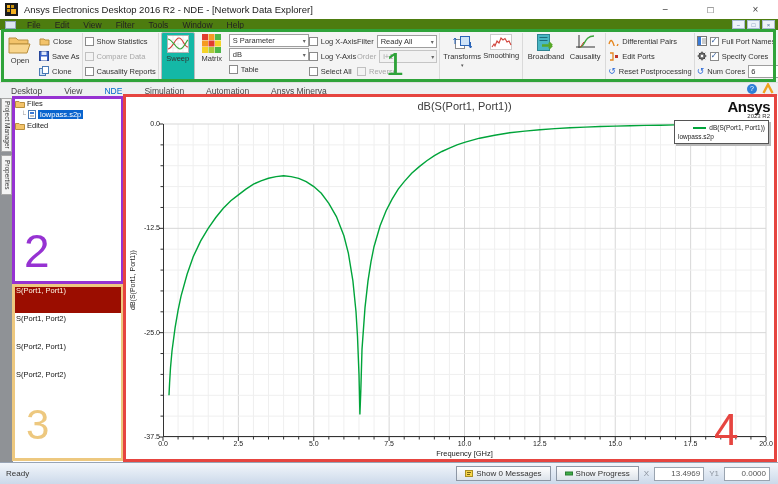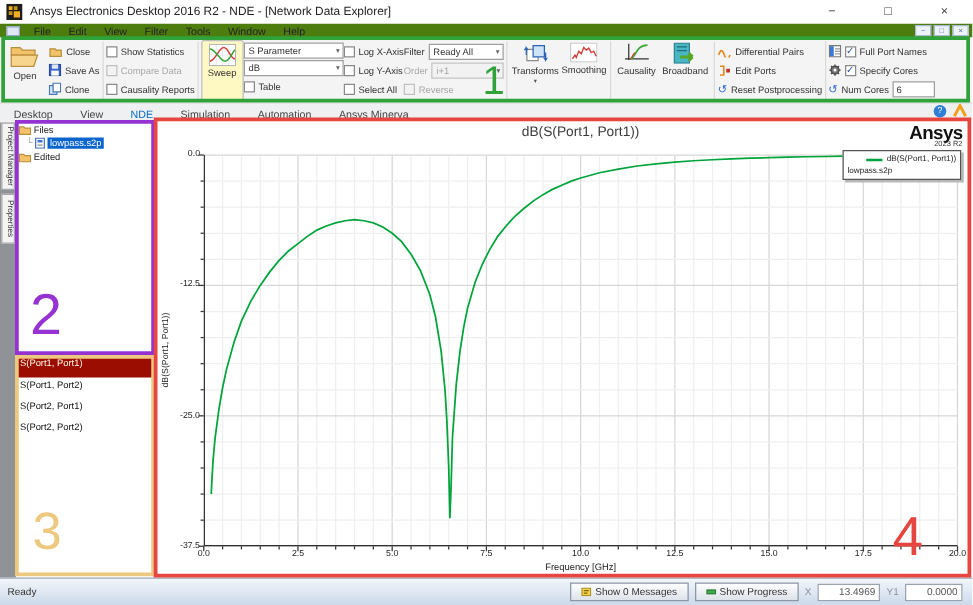--- a/index.html
+++ b/index.html
@@ -22,21 +22,21 @@
   
   .ribbon{position:absolute;left:0;top:30px;width:778px;height:52px;background:#f4f4f4;
     display:flex;align-items:stretch;padding:2px 2px 1px 3px;box-sizing:border-box;font-size:7.5px;color:#333;}
   .rsep{width:1px;background:#dadada;margin:1px 2px;flex:0 0 auto;}
   .rgroup{display:flex;align-items:flex-start;gap:2px;flex:0 0 auto;}
   .rcol{display:flex;flex-direction:column;justify-content:flex-start;gap:1px;padding-top:2px;}
   .rrow{height:14px;display:flex;align-items:center;gap:3px;white-space:nowrap;}
   .bigbtn{width:34px;display:flex;flex-direction:column;align-items:center;gap:1px;padding-top:2px;
     border-radius:2px;flex:0 0 auto;}
   .bigbtn .biglabel{font-size:7.5px;text-align:center;white-space:nowrap;}
-  .bigbtn.selected{background:#fef9c3;border:1px solid #bcbcbc;box-sizing:border-box;}
+  .bigbtn.selected{background:#14b8a6;border:1px solid #bcbcbc;box-sizing:border-box;}
   .cb{width:9px;height:9px;background:#fff;border:1px solid #8a8a8a;box-sizing:border-box;flex:0 0 auto;
     display:flex;align-items:center;justify-content:center;font-size:8px;color:#2b579a;line-height:1;}
   .cb .cbmark{display:none;}
   .cb.checked .cbmark{display:block;}
   .cb.disabled{background:#f3f3f3;border-color:#c0c0c0;}
   .dim{color:#a8a8a8;}
   .ddl{background:#fff;border:1px solid #9e9e9e;box-sizing:border-box;height:13px;display:flex;
     align-items:center;padding:0 2px 0 3px;white-space:nowrap;}
   .ddl .arrow{margin-left:auto;font-size:6px;color:#666;padding-left:3px;}
   .ddl.disabled{background:#f2f2f2;color:#a5a5a5;border-color:#c5c5c5;}
@@ -55,21 +55,21 @@
   .vtab{position:absolute;left:1px;width:11px;background:#f4f4f4;border:1px solid #a8a8a8;box-sizing:border-box;
     writing-mode:vertical-rl;font-size:6.5px;color:#333;text-align:center;}
   .vtab1{top:98px;height:54px;}
   .vtab2{top:155px;height:40px;}
   .tree-panel{position:absolute;left:13px;top:98px;width:112px;height:187px;background:#fff;font-size:7.5px;overflow:hidden;}
   .trow{height:11px;display:flex;align-items:center;gap:2px;padding-left:2px;white-space:nowrap;}
   .trow.child{padding-left:8px;}
   .treeconn{color:#9a9a9a;font-size:7px;}
   .sel-blue{background:#0a64ce;color:#fff;padding:0 2px;}
   .trace-panel{position:absolute;left:13px;top:285px;width:112px;height:177px;background:#fff;font-size:7.5px;overflow:hidden;}
-  .litem{height:17px;line-height:11px;padding-left:3px;white-space:nowrap;color:#111;}
+  .litem{height:28px;line-height:11px;padding-left:3px;white-space:nowrap;color:#111;}
   .litem.selected{background:#9b0d00;color:#fffbe8;}
   
   .chart-panel{position:absolute;left:125px;top:96px;width:653px;height:366px;background:#fff;}
   .chart-title{position:absolute;left:38px;top:4px;width:603px;text-align:center;font-size:11px;color:#3c3c3c;}
   .ansys-logo{position:absolute;right:8px;top:3px;text-align:right;line-height:1;}
   .ansys-word{font-size:15px;font-weight:bold;letter-spacing:-0.5px;color:#111;}
   .ansys-ver{font-size:6px;color:#333;margin-top:-1px;}
   .plot-svg{position:absolute;left:38px;top:28px;overflow:visible;}
   .xtick{position:absolute;width:26px;text-align:center;font-size:7px;color:#222;}
   .ytick{position:absolute;width:20px;text-align:right;font-size:7px;color:#222;}
@@ -200,20 +200,36 @@
     <span class="icon">
       <svg width="22" height="18">
           <rect x="0.5" y="0.5" width="21" height="17" fill="#fff" stroke="#b5b5b5"></rect>
           <path d="M1 5 h20 M1 9 h20 M1 13 h20 M6 1 v16 M11 1 v16 M16 1 v16" stroke="#e4e4e4" stroke-width="0.6"></path>
           <path d="M1 14 C6 13 8 3 12 3 C16 3 17 12 21 12" fill="none" stroke="#d04038" stroke-width="1.2"></path>
           <path d="M1 4 C6 5 9 14 13 14 C17 14 19 6 21 5" fill="none" stroke="#3aa63a" stroke-width="1.2"></path>
         </svg>
     </span>
     <span class="biglabel">Sweep</span>
   </div>
+  <div class="bigbtn">
+    <span class="icon">
+      <svg width="19" height="19">
+          <rect x="0" y="0" width="6" height="6" fill="#e23c2e"></rect>
+          <rect x="6.5" y="0" width="6" height="6" fill="#f59a23"></rect>
+          <rect x="13" y="0" width="6" height="6" fill="#4cb748"></rect>
+          <rect x="0" y="6.5" width="6" height="6" fill="#f59a23"></rect>
+          <rect x="6.5" y="6.5" width="6" height="6" fill="#e23c2e"></rect>
+          <rect x="13" y="6.5" width="6" height="6" fill="#f5d327"></rect>
+          <rect x="0" y="13" width="6" height="6" fill="#f5d327"></rect>
+          <rect x="6.5" y="13" width="6" height="6" fill="#a8c93a"></rect>
+          <rect x="13" y="13" width="6" height="6" fill="#4cb748"></rect>
+        </svg>
+    </span>
+    <span class="biglabel">Matrix</span>
+  </div>
 
   <div class="rcol">
     <div class="ddl" style="width:80px;">
       <span>S Parameter</span>
       <span class="arrow">▾</span>
     </div>
     <div class="ddl" style="width:80px;">
       <span>dB</span>
       <span class="arrow">▾</span>
     </div>
@@ -278,39 +294,39 @@
       <svg width="22" height="16">
           <rect x="0.5" y="0.5" width="21" height="15" fill="#fff" stroke="#ccc"></rect>
           <path d="M2 13 L4 10 L5 12 L7 7 L9 9 L11 4 L13 6 L15 4.5 L17 8 L19 7 L21 11" fill="none" stroke="#d04038" stroke-width="1.1"></path>
         </svg>
     </span>
     <span class="biglabel">Smoothing</span>
   </div>
 
   <div class="rsep"></div>
 
+  <div class="bigbtn" style="width:42px;">
+    <span class="icon">
+      <svg width="20" height="17">
+          <rect x="1.5" y="0.5" width="12" height="16" fill="#49b6c4" stroke="#2e8492"></rect>
+          <path d="M3.5 3.5 h8 M3.5 6.5 h8" stroke="#1f6c7a"></path>
+          <path d="M6 11.5 H16 M16 11.5 L13 8.5 M16 11.5 L13 14.5" stroke="#58a828" stroke-width="2.4" fill="none"></path>
+        </svg>
+    </span>
+    <span class="biglabel">Broadband</span>
+  </div>
   <div class="bigbtn" style="width:36px;">
     <span class="icon">
       <svg width="21" height="17">
           <path d="M4 1 V14 M1 13 H20" stroke="#333" fill="none"></path>
           <path d="M5 13 C10 13 9 2 19 2" fill="none" stroke="#3aa63a" stroke-width="1.4"></path>
           <path d="M5 13 C7 13 7 9 9 8" fill="none" stroke="#d04038" stroke-width="1"></path>
         </svg>
     </span>
     <span class="biglabel">Causality</span>
-  </div>
-  <div class="bigbtn" style="width:42px;">
-    <span class="icon">
-      <svg width="20" height="17">
-          <rect x="1.5" y="0.5" width="12" height="16" fill="#49b6c4" stroke="#2e8492"></rect>
-          <path d="M3.5 3.5 h8 M3.5 6.5 h8" stroke="#1f6c7a"></path>
-          <path d="M6 11.5 H16 M16 11.5 L13 8.5 M16 11.5 L13 14.5" stroke="#58a828" stroke-width="2.4" fill="none"></path>
-        </svg>
-    </span>
-    <span class="biglabel">Broadband</span>
   </div>
 
   <div class="rsep"></div>
 
   <div class="rcol">
     <div class="rrow">
       <span class="icon">
         <svg width="11" height="9">
             <path d="M1 7 q2 -7 4.5 0 q2 7 4.5 0" fill="none" stroke="#e5861f" stroke-width="1.3"></path>
           </svg>

